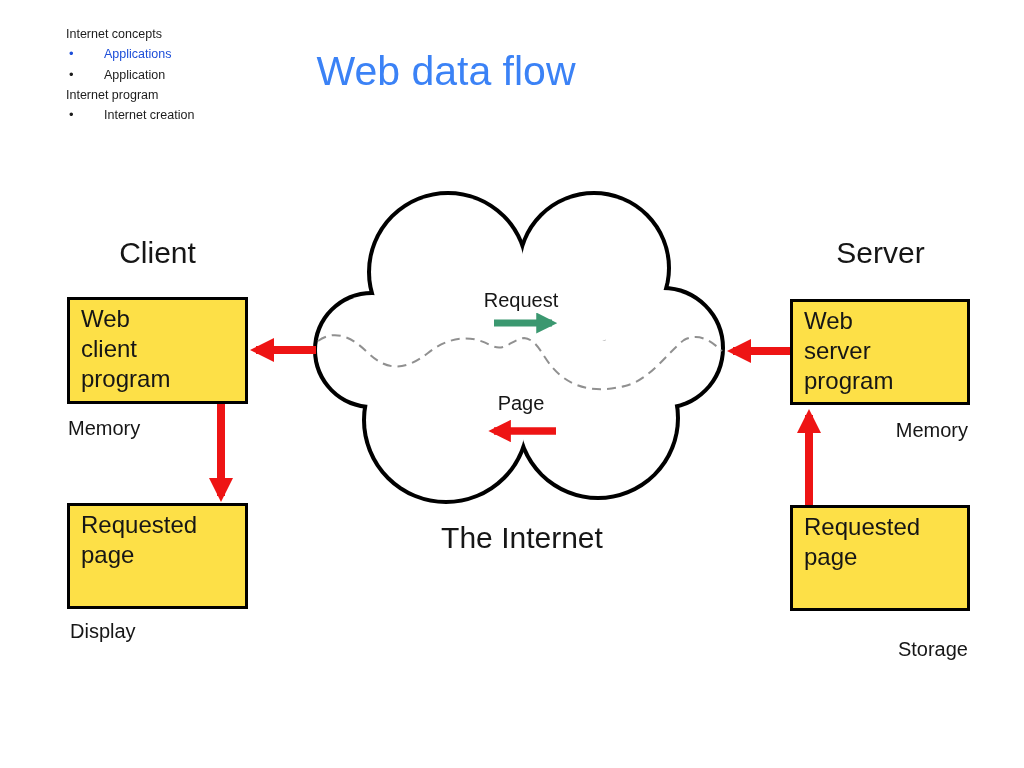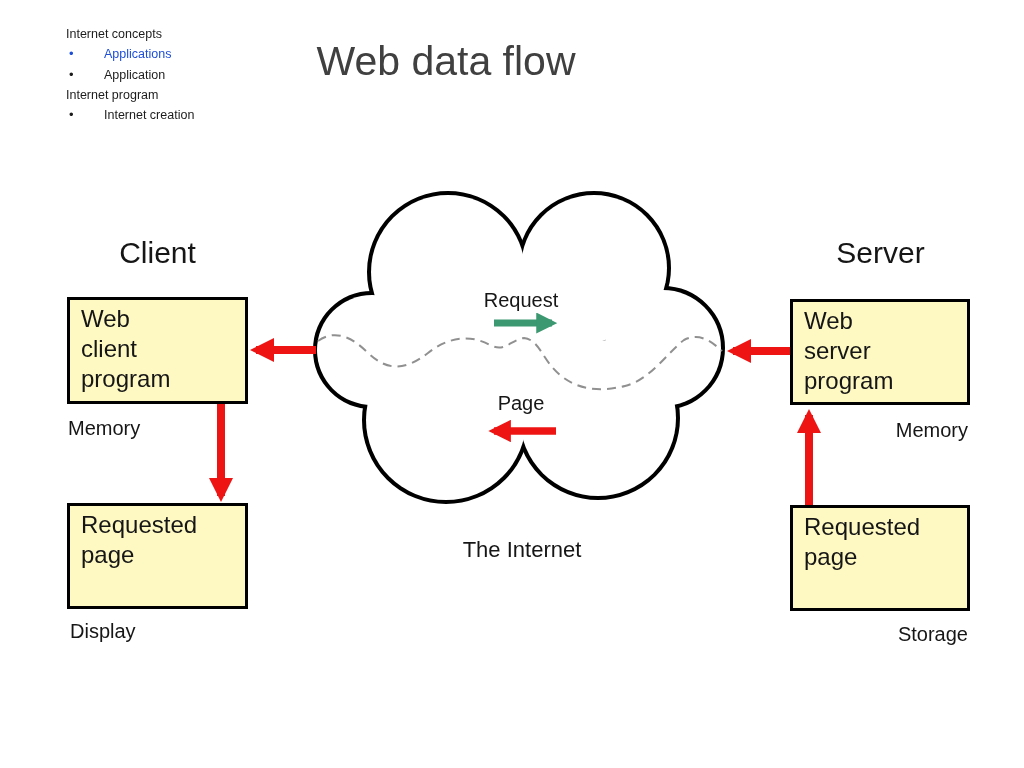--- a/index.html
+++ b/index.html
@@ -21,48 +21,48 @@
   .o-row{display:flex;white-space:nowrap;}
   .o-item::before{
     content:"\2022";
     display:inline-block;width:35px;
     padding-left:3px;
     font-size:13px;
   }
   .o-item.active, .o-item.active::before{color:#1d4ed8;}
   
   .title{
-    position:absolute;left:0;top:38px;width:892px;
-    text-align:center;font-size:41px;color:#404040;
+    position:absolute;left:0;top:48px;width:892px;
+    text-align:center;font-size:41px;color:#3b82f6;
   }
   
   .heading{position:absolute;font-size:30px;text-align:center;width:181px;}
   .heading.client{left:67px;top:236px;}
   .heading.server{left:790px;top:236px;}
   
   .dbox{
     position:absolute;box-sizing:border-box;
-    border:3px solid #000;background:#fef9c3;
+    border:3px solid #000;background:#fde047;
     font-size:24px;line-height:30px;
     padding:4px 0 0 11px;
     white-space:pre-line;
   }
   .box-client-program{left:67px;top:297px;width:181px;height:107px;}
   .box-client-page{left:67px;top:503px;width:181px;height:106px;}
   .box-server-program{left:790px;top:299px;width:180px;height:106px;}
   .box-server-page{left:790px;top:505px;width:180px;height:106px;}
   
   .flabel{position:absolute;font-size:20px;white-space:nowrap;}
   .memory-left{left:68px;top:417px;}
   .display-label{left:70px;top:620px;}
   .memory-right{left:790px;top:419px;width:178px;text-align:right;}
-  .storage-label{left:790px;top:623px;width:178px;text-align:right;}
+  .storage-label{left:790px;top:638px;width:178px;text-align:right;}
   .request-label{left:431px;top:289px;width:180px;text-align:center;}
   .page-label{left:431px;top:392px;width:180px;text-align:center;}
-  .internet-label{left:382px;top:537px;width:280px;text-align:center;font-size:22px;}
+  .internet-label{left:382px;top:521px;width:280px;text-align:center;font-size:30px;}
   
   .canvas{position:absolute;left:0;top:0;width:1024px;height:768px;}
 </style>
 </head>
 <body>
 
 <div class="slide">
 
   <svg class="canvas" viewBox="0 0 1024 768" xmlns="http://www.w3.org/2000/svg">
     <defs>

